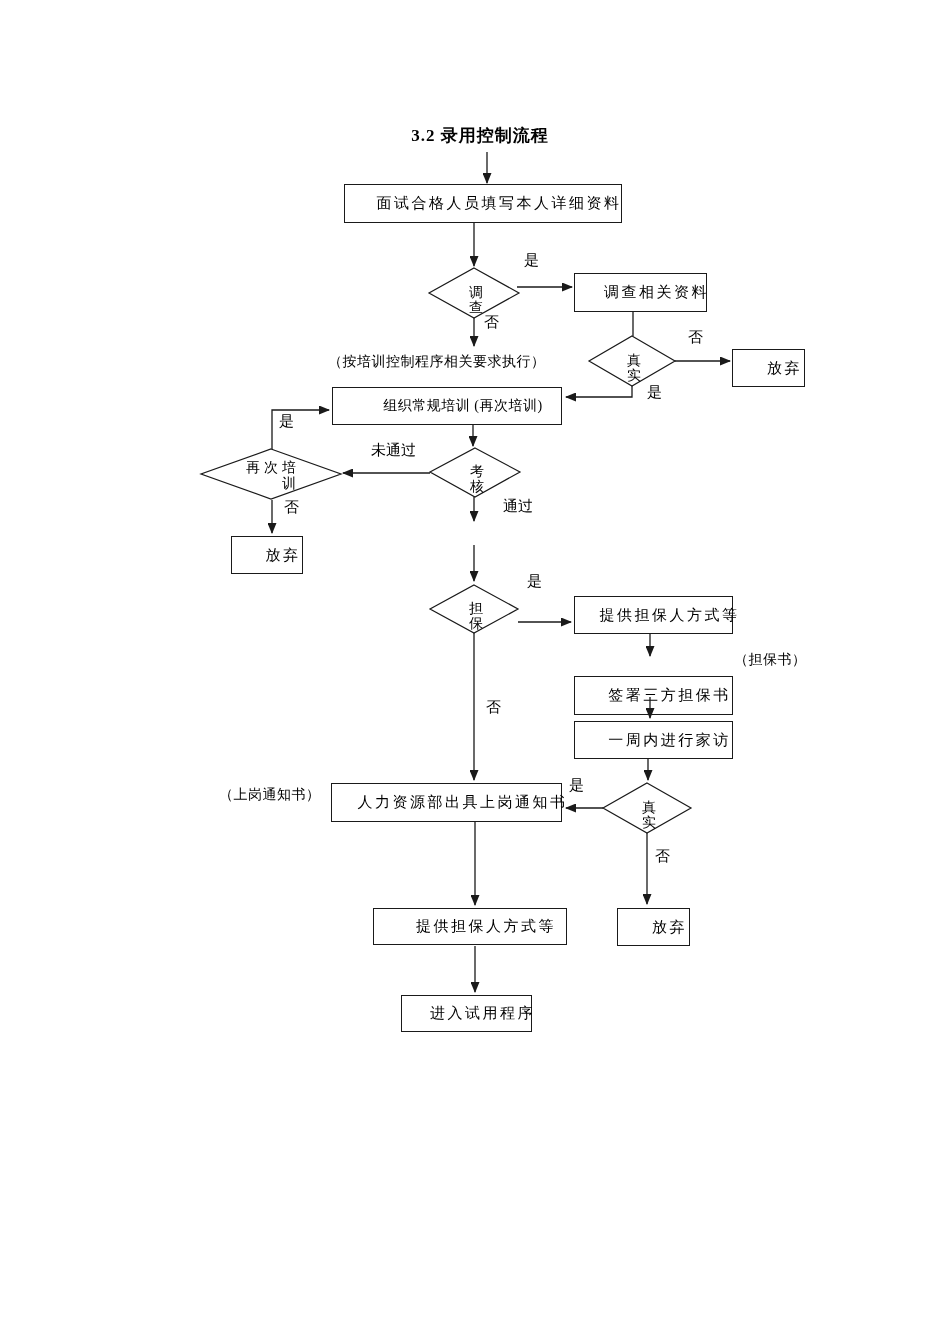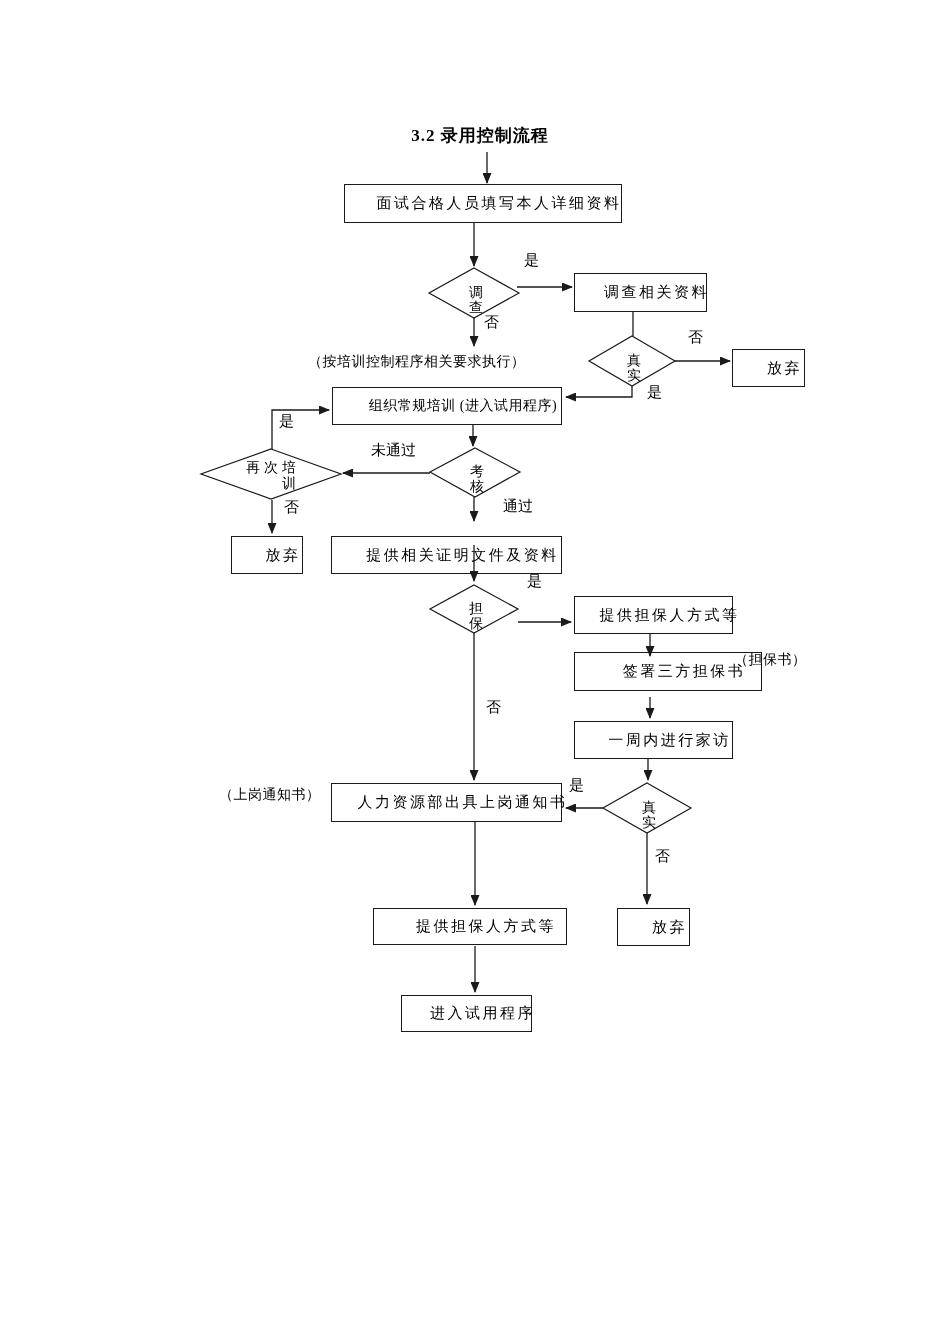--- a/index.html
+++ b/index.html
@@ -24,25 +24,24 @@
 </head>
 <body>
 
 <div id="flowchart">
 
   <div class="page-title">3.2 录用控制流程</div>
 
   <div class="node" style="left:344px;top:184px;width:278px;height:39px">面试合格人员填写本人详细资料</div>
   <div class="node" style="left:574px;top:273px;width:133px;height:39px">调查相关资料</div>
   <div class="node" style="left:732px;top:349px;width:73px;height:38px">放弃</div>
-  <div class="node tight" style="left:332px;top:387px;width:230px;height:38px">组织常规培训 (进入试用程序)</div>
+  <div class="node tight" style="left:332px;top:387px;width:230px;height:38px">组织常规培训 (再次培训)</div>
   <div class="node" style="left:231px;top:536px;width:72px;height:38px">放弃</div>
-  <div class="node" style="left:331px;top:536px;width:231px;height:38px">提供相关证明文件及资料</div>
   <div class="node" style="left:574px;top:596px;width:159px;height:38px">提供担保人方式等</div>
-  <div class="node" style="left:574px;top:652px;width:188px;height:39px">签署三方担保书</div>
+  <div class="node" style="left:574px;top:676px;width:159px;height:39px">签署三方担保书</div>
   <div class="node" style="left:574px;top:721px;width:159px;height:38px">一周内进行家访</div>
   <div class="node" style="left:331px;top:783px;width:231px;height:39px">人力资源部出具上岗通知书</div>
   <div class="node" style="left:373px;top:908px;width:194px;height:37px">提供担保人方式等</div>
   <div class="node" style="left:617px;top:908px;width:73px;height:38px">放弃</div>
   <div class="node" style="left:401px;top:995px;width:131px;height:37px">进入试用程序</div>
 
   <div class="dtext" style="left:465px;top:285px;width:18px">调查</div>
   <div class="dtext" style="left:623px;top:353px;width:18px">真实</div>
   <div class="dtext wide" style="left:242px;top:460px;width:58px">再次培训</div>
   <div class="dtext" style="left:466px;top:464px;width:18px">考核</div>
@@ -55,21 +54,21 @@
   <div class="lbl" style="left:647px;top:383px">是</div>
   <div class="lbl" style="left:279px;top:412px">是</div>
   <div class="lbl" style="left:371px;top:441px">未通过</div>
   <div class="lbl" style="left:503px;top:497px">通过</div>
   <div class="lbl" style="left:284px;top:498px">否</div>
   <div class="lbl" style="left:527px;top:572px">是</div>
   <div class="lbl" style="left:486px;top:698px">否</div>
   <div class="lbl" style="left:569px;top:776px">是</div>
   <div class="lbl" style="left:655px;top:847px">否</div>
 
-  <div class="note" style="left:308px;top:353px">（按培训控制程序相关要求执行）</div>
+  <div class="note" style="left:328px;top:353px">（按培训控制程序相关要求执行）</div>
   <div class="note" style="left:734px;top:651px">（担保书）</div>
   <div class="note" style="left:219px;top:786px">（上岗通知书）</div>
 
   <svg class="wires" width="950" height="1344" viewBox="0 0 950 1344">
     <defs>
       <marker id="ah" markerUnits="userSpaceOnUse" markerWidth="11" markerHeight="9" refX="10" refY="4.5" orient="auto">
         <path d="M0,0 L11,4.5 L0,9 z" fill="#1a1a1a"></path>
       </marker>
     </defs>
     <g stroke="#1a1a1a" stroke-width="1.3" fill="none">

